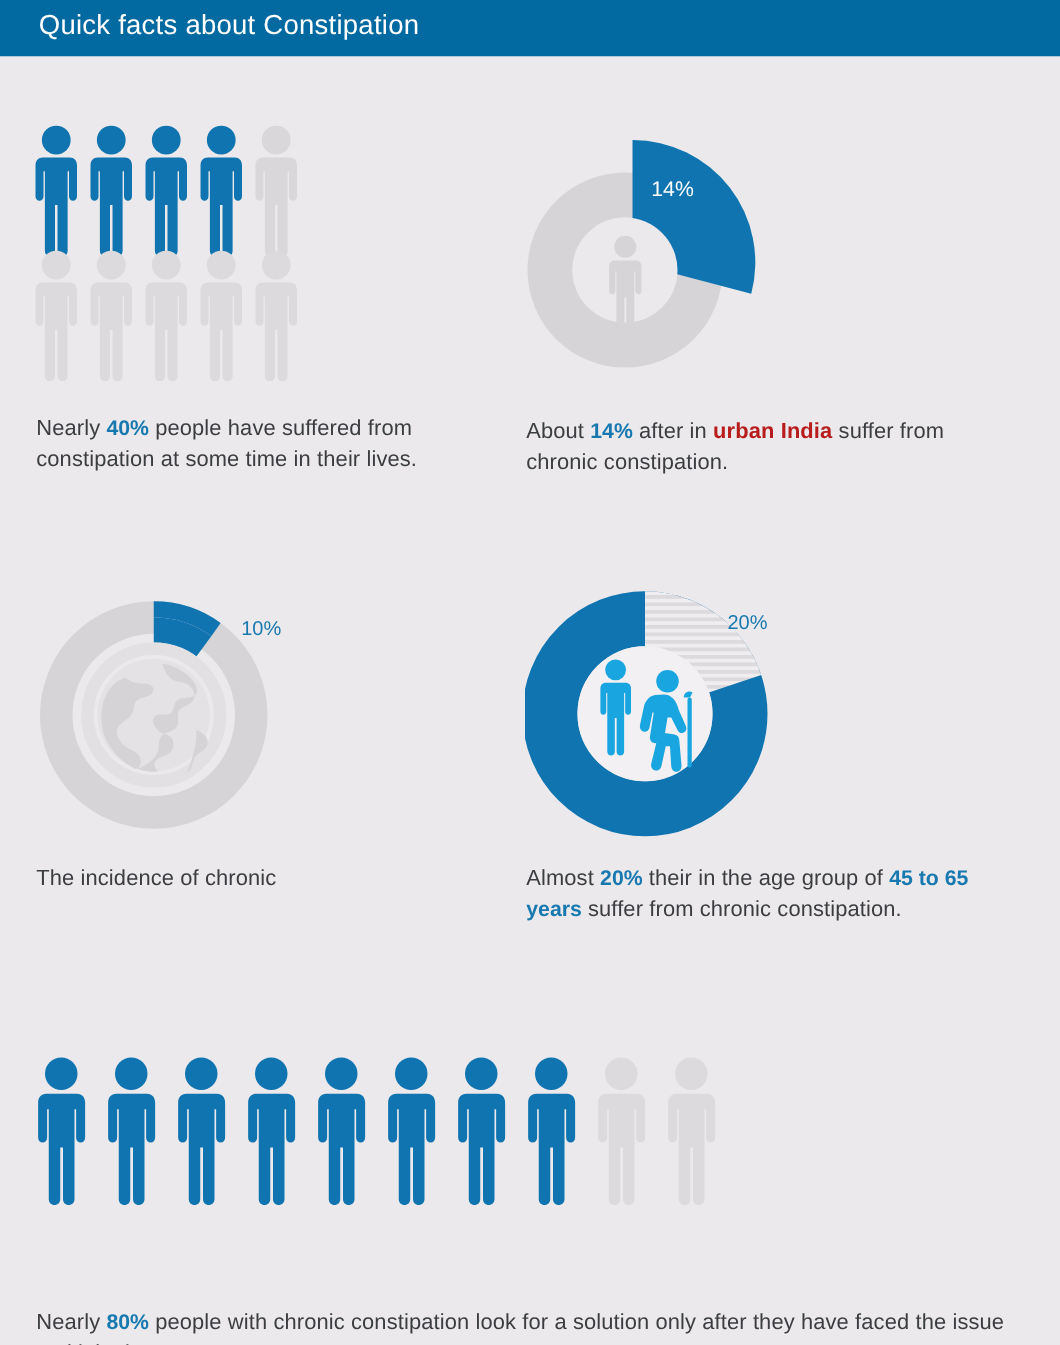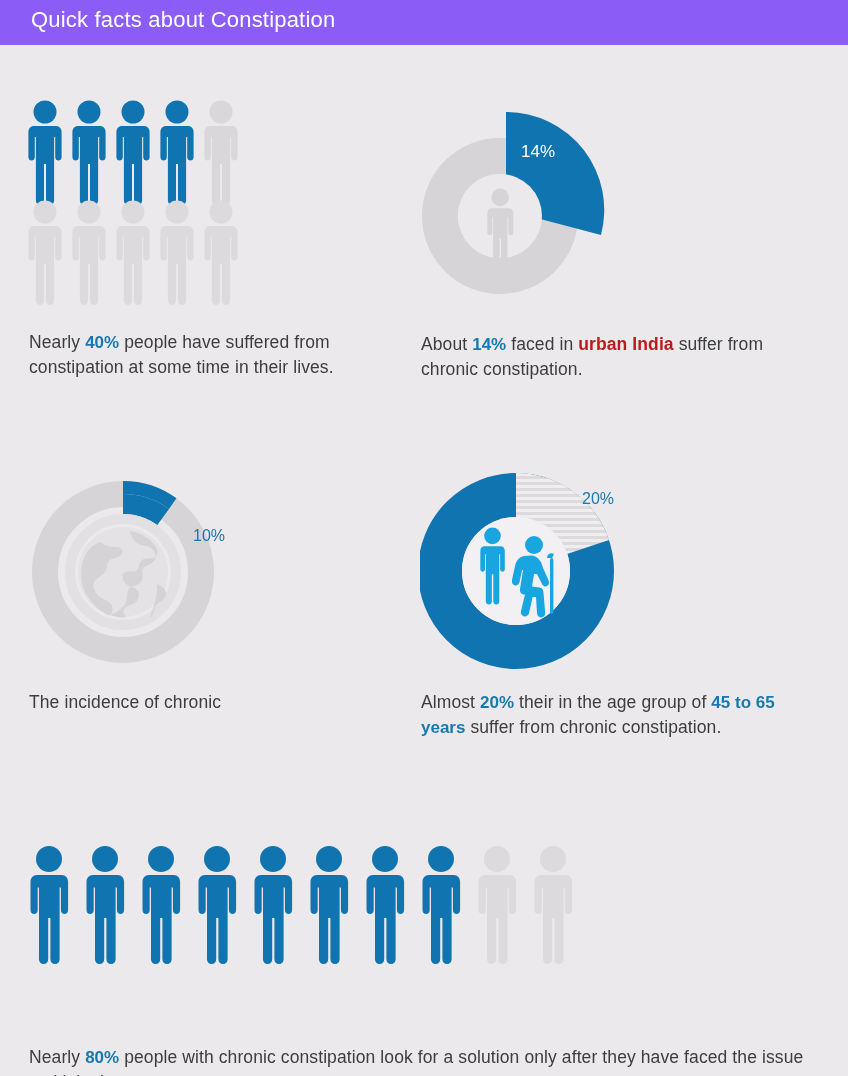--- a/index.html
+++ b/index.html
@@ -14,21 +14,21 @@
     overflow: hidden;
     position: relative;
   }
 
   
   #header-bar {
     position: absolute;
     left: 0; top: 0;
     width: 848px;
     height: 45px;
-    background: #8b5cf6;
+    background: #0369a1;
   }
   #header-title {
     position: absolute;
     left: 31px;
     top: 7px;
     font-size: 22px;
     font-weight: 400;
     color: #ffffff;
     letter-spacing: 0.2px;
     white-space: nowrap;
@@ -122,21 +122,21 @@
 
     <g transform="translate(67,92) scale(0.55)" fill="#d6d4d6">
       <circle cx="24" cy="17" r="16"></circle>
       <path d="M8.8,37 C3.7,37 0.6,40.7 0.6,45.8 L0.6,81 C0.6,84.3 2.7,86.1 5.1,86.1 C7.5,86.1 9.6,84.3 9.6,81 L9.6,52.6 L11.2,52.6 L11.2,142.7 C11.2,146.7 13.7,149 17,149 C20.3,149 22.8,146.7 22.8,142.7 L22.8,91 L25.6,91 L25.6,142.7 C25.6,146.7 28,149 31.3,149 C34.6,149 37.1,146.7 37.1,142.7 L37.1,52.6 L38.7,52.6 L38.7,81 C38.7,84.3 40.8,86.1 43.2,86.1 C45.6,86.1 47.7,84.3 47.7,81 L47.7,45.8 C47.7,40.7 44.6,37 39.5,37 Z"></path>
     </g>
   </svg>
   <div class="donut-label-in" style="left:101px; top:46px;">14%</div>
 </div>
 
 <div class="panel caption" style="left:421px; top:332px; width:385px;">
-  <span>About </span><span class="big-blue">14%</span><span> faced in </span><span class="inline-blue">urban India</span><span> suffer from chronic constipation.</span>
+  <span>About </span><span class="big-blue">14%</span><span> after in </span><span class="inline-blue">urban India</span><span> suffer from chronic constipation.</span>
 </div>
 
 <div class="panel" style="left:26px; top:468px;">
   <svg width="215" height="205" viewBox="0 0 215 205">
 
     <circle cx="97" cy="104" r="78" fill="none" stroke="#d6d4d6" stroke-width="26"></circle>
 
     <path d="M 97,13 A 91,91 0 0 1 150.5,30.3 L 143,40.9 A 78,78 0 0 0 97,26 Z" fill="#0f74b0"></path>
     <path d="M 97,26 A 78,78 0 0 1 143,40.9 L 128,61.4 A 53,53 0 0 0 97,51.5 Z" fill="#0f74b0"></path>
 
@@ -145,21 +145,21 @@
 
     <g>
       <circle cx="97" cy="104" r="45" fill="#e4e2e4"></circle>
       <g fill="#d5d3d5">
         <path d="M74,74 C79,78 84,79 90,79 C95,79 98,82 96,86 C94,90 88,89 84,92 C80,95 82,100 79,104 C76,108 70,110 68,115 C66,120 70,126 74,129 C78,132 84,133 86,138 C88,143 85,148 82,147 C72,142 64,134 59,124 C54,114 54,100 58,90 C62,81 67,77 74,74 Z"></path>
         <path d="M104,63 C112,64 120,68 126,74 C130,78 134,84 130,88 C126,92 120,89 116,92 C112,95 114,101 110,103 C106,105 101,102 98,105 C95,108 97,113 100,116 C103,119 108,119 111,122 C114,125 113,131 110,134 C107,137 102,137 99,140 C96,143 98,148 101,149 C95,150 89,149 84,147 C90,145 96,141 99,136 C102,131 100,125 103,121 C106,117 112,118 115,114 C118,110 115,105 117,101 C119,97 125,97 128,93 C131,89 129,83 125,80 C121,77 115,78 111,75 C107,72 105,67 104,63 Z"></path>
         <path d="M131,116 C136,118 141,122 140,127 C139,132 133,134 130,138 C127,142 128,148 124,150 C127,141 130,132 131,123 Z"></path>
       </g>
     </g>
   </svg>
-  <div class="donut-label-out" style="left:167px; top:27px;margin-top:32px;">10%</div>
+  <div class="donut-label-out" style="left:167px; top:27px;">10%</div>
 </div>
 
 <div class="panel caption" style="left:29px; top:690px; width:300px;">
   <span>The incidence of chronic</span><br>
 </div>
 
 <div class="panel" style="left:420px; top:470px;">
   <svg width="215" height="200" viewBox="0 0 215 200">
     <defs>
       <pattern id="hatch" width="6" height="6" patternUnits="userSpaceOnUse">

